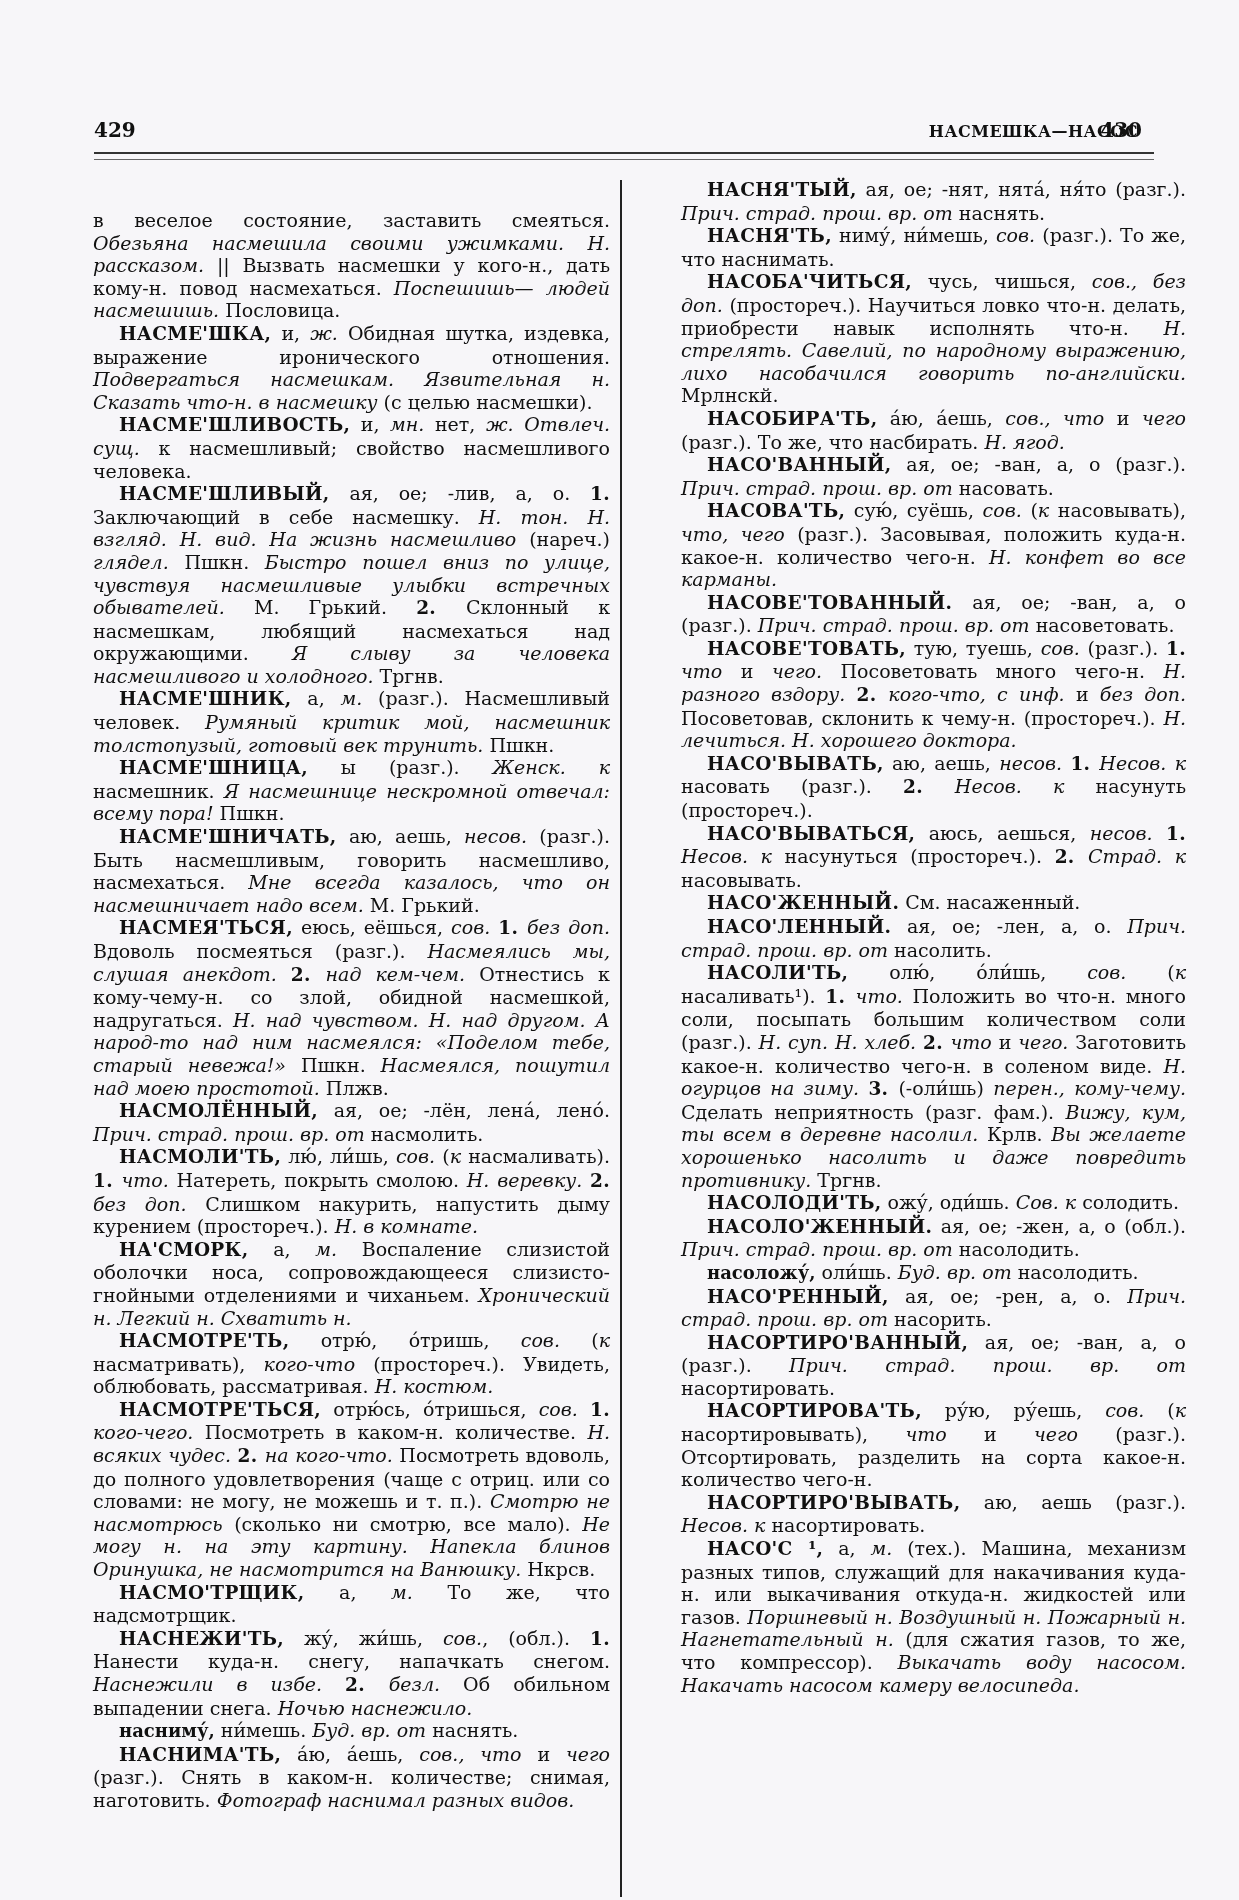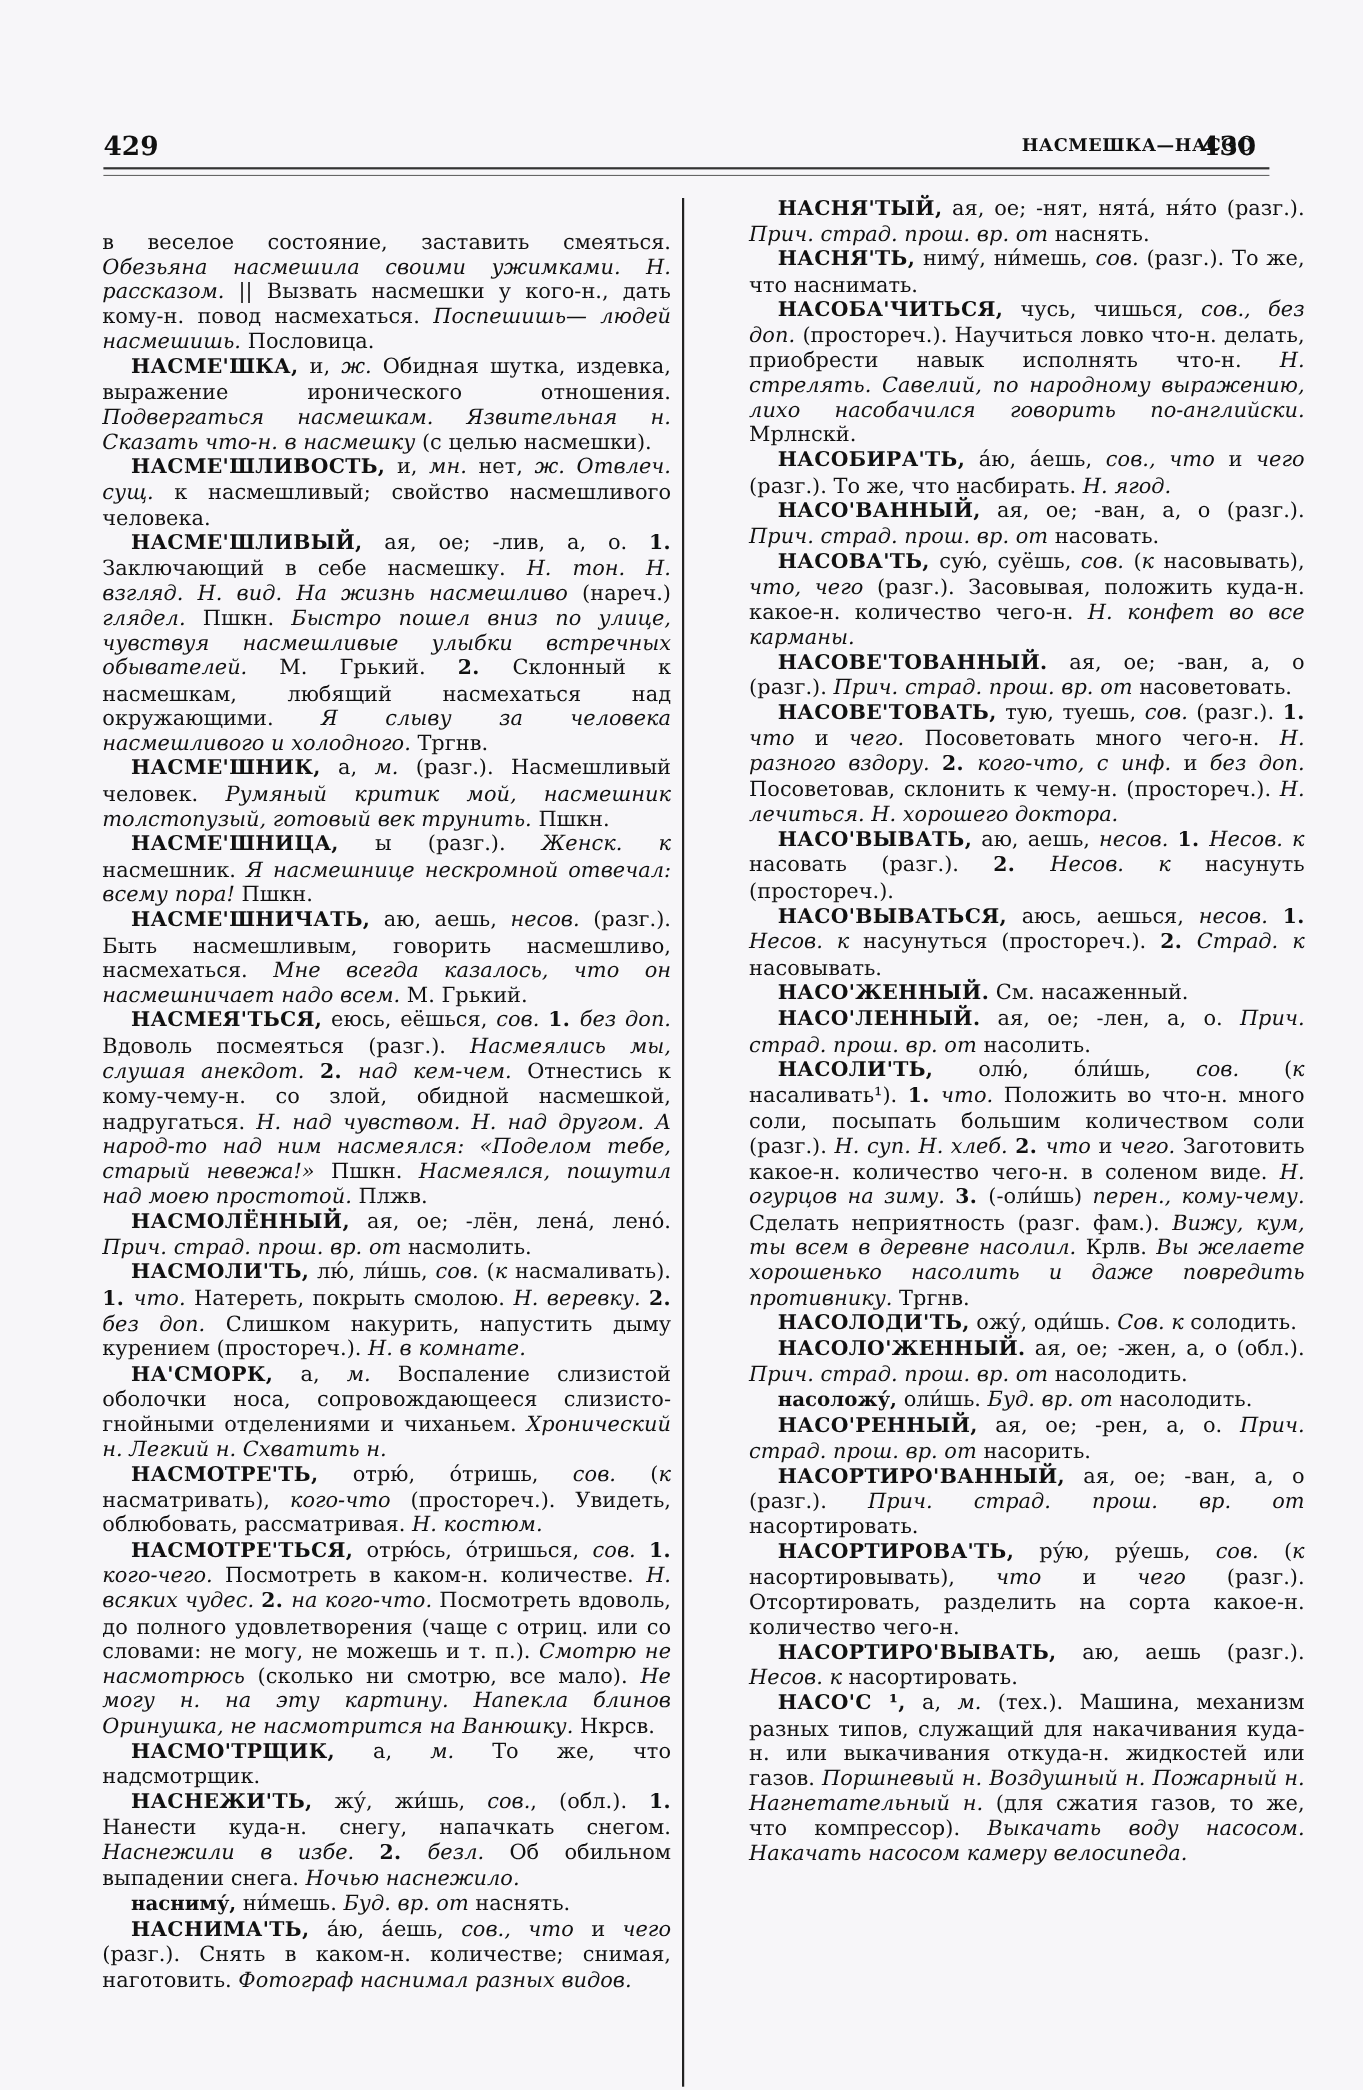--- a/index.html
+++ b/index.html
@@ -4,21 +4,21 @@
 <style>
   html, body { margin: 0; padding: 0; }
   body {
     width: 1239px; height: 1900px; background: #f7f6f9; color: #111;
     font-family: "DejaVu Serif", "Liberation Serif", serif; position: relative; overflow: hidden;
   }
   .page-header {
     position: absolute; left: 94px; top: 118px; width: 1060px; height: 28px;
   }
   .pg-left, .pg-right, .running-title {
-    position: absolute; top: 0; font-weight: bold; font-size: 24px;
+    position: absolute; top: 0; font-weight: bold; font-size: 20px;
   }
   .pg-left { left: 0; }
   .pg-right { right: 12px; }
   .running-title { left: 0; right: 16px; text-align: right; font-size: 16px; top: 4px; letter-spacing: 0.5px; }
   .header-rule {
     position: absolute; left: 94px; top: 152px; width: 1060px; height: 5px;
     border-top: 2px solid #333; border-bottom: 1px solid #666;
   }
   .column {
     position: absolute; top: 178px; font-size: 19px; line-height: 22.6px;

